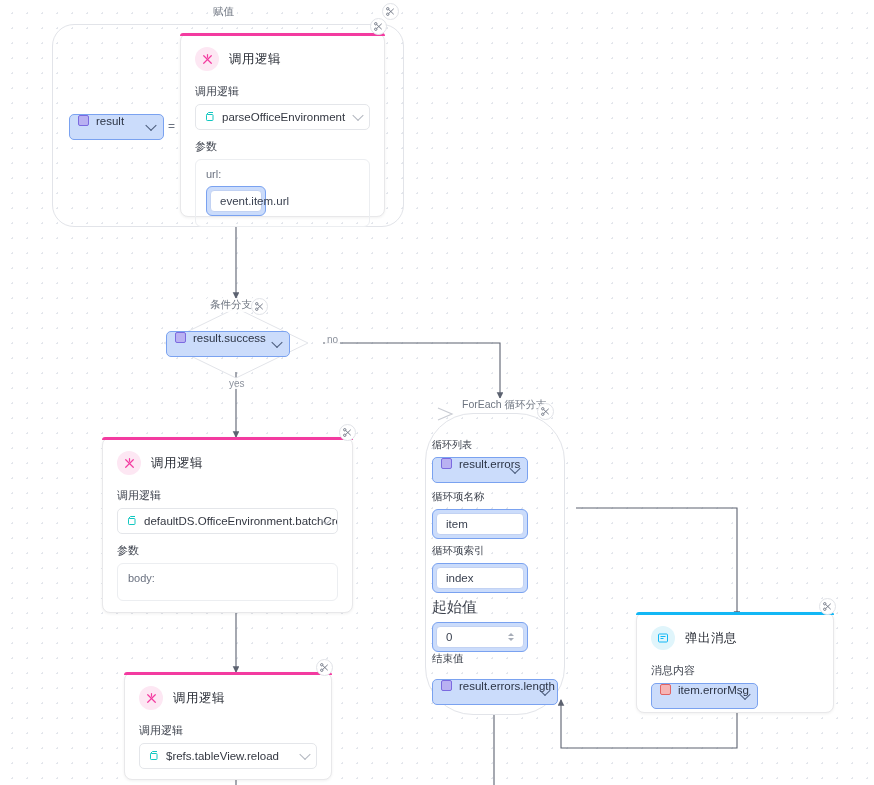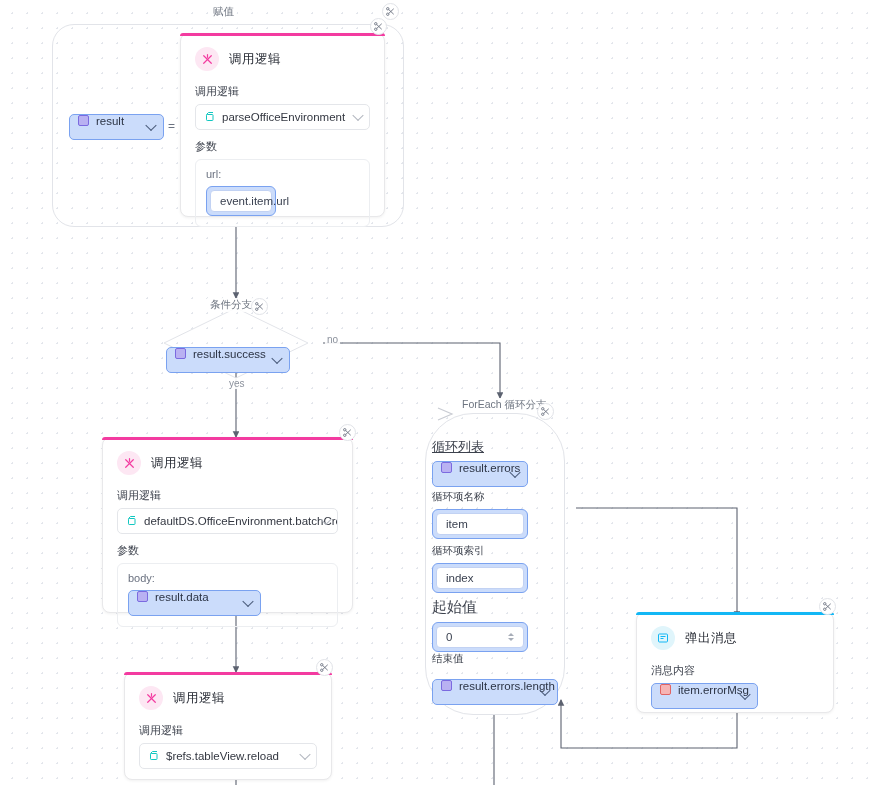--- a/index.html
+++ b/index.html
@@ -274,42 +274,42 @@
           <rect x="5" y="7" width="13" height="12" rx="1.5"></rect>
           <path d="M5 7 L9 3 L18 3" stroke="#10c7c0"></path>
         </svg>
       </span>
       <span>parseOfficeEnvironment</span>
       <span class="caret"></span>
     </div>
     <div class="field-label">参数</div>
     <div class="paramsbox">
       <div class="pname">url:</div>
-      <div class="ringbox" style="width:70px;">
+      <div class="ringbox" style="width:60px;">
         <div class="inner">event.item.url</div>
       </div>
     </div>
   </div>
 
   <div class="diamond" style="left:163px; top:307px; width:146px; height:72px; transform-origin:center;
               transform:none; border:none;">
     <svg width="146" height="72" viewBox="0 0 146 72">
       <polygon points="73,1 145,36 73,71 1,36" fill="none" stroke="#e2e4e9" stroke-width="1"></polygon>
     </svg>
   </div>
   <div class="group-label" style="left:207px; top:298px;">条件分支</div>
   <div class="cut" style="left:251px; top:298px;">
     <svg width="11" height="11" viewBox="0 0 24 24" fill="none" stroke="#6b7280" stroke-width="2">
       <circle cx="6" cy="6" r="2.6"></circle>
         <circle cx="6" cy="18" r="2.6"></circle>
       <line x1="8.2" y1="7.8" x2="19" y2="18"></line>
         <line x1="8.2" y1="16.2" x2="19" y2="6"></line>
     </svg>
   </div>
-  <div class="chip" style="position:absolute; left:166px; top:347px; width:124px;">
+  <div class="chip" style="position:absolute; left:166px; top:331px; width:124px;">
     <span class="sq"></span>
     <span>result.success</span>
     <span class="caret"></span>
   </div>
   <div class="edge-label" style="left:227px; top:378px;">yes</div>
   <div class="edge-label" style="left:325px; top:334px;text-align:right;">no</div>
 
   <div class="cut" style="left:339px; top:424px;">
     <svg width="11" height="11" viewBox="0 0 24 24" fill="none" stroke="#6b7280" stroke-width="2">
       <circle cx="6" cy="6" r="2.6"></circle>
@@ -337,25 +337,20 @@
           <rect x="5" y="7" width="13" height="12" rx="1.5"></rect>
           <path d="M5 7 L9 3 L18 3"></path>
         </svg>
       </span>
       <span>defaultDS.OfficeEnvironment.batchCreate</span>
       <span class="caret"></span>
     </div>
     <div class="field-label">参数</div>
     <div class="paramsbox">
       <div class="pname">body:</div>
-      <div class="chip" style="width:133px;">
-        <span class="sq"></span>
-        <span>result.data</span>
-        <span class="caret"></span>
-      </div>
     </div>
   </div>
 
   <div class="cut" style="left:316px; top:659px;">
     <svg width="11" height="11" viewBox="0 0 24 24" fill="none" stroke="#6b7280" stroke-width="2">
       <circle cx="6" cy="6" r="2.6"></circle>
         <circle cx="6" cy="18" r="2.6"></circle>
       <line x1="8.2" y1="7.8" x2="19" y2="18"></line>
         <line x1="8.2" y1="16.2" x2="19" y2="6"></line>
     </svg>
@@ -390,21 +385,21 @@
   <div class="cut" style="left:537px; top:403px;">
     <svg width="11" height="11" viewBox="0 0 24 24" fill="none" stroke="#6b7280" stroke-width="2">
       <circle cx="6" cy="6" r="2.6"></circle>
         <circle cx="6" cy="18" r="2.6"></circle>
       <line x1="8.2" y1="7.8" x2="19" y2="18"></line>
         <line x1="8.2" y1="16.2" x2="19" y2="6"></line>
     </svg>
   </div>
 
   <div style="position:absolute; left:432px; top:438px; width:120px;">
-    <div style="font-size:13px;color:#3d424d;margin-bottom:5px;text-decoration:underline;">循环列表</div>
+    <div style="font-size:10px;color:#3d424d;margin-bottom:5px;">循环列表</div>
     <div class="chip" style="width:96px;">
       <span class="sq"></span>
       <span>result.errors</span>
       <span class="caret"></span>
     </div>
   </div>
 
   <div style="position:absolute; left:432px; top:544px; width:120px;">
     <div style="font-size:10.5px;color:#3d424d;margin-bottom:5px;">循环项索引</div>
     <div class="ringbox" style="width:96px;">

